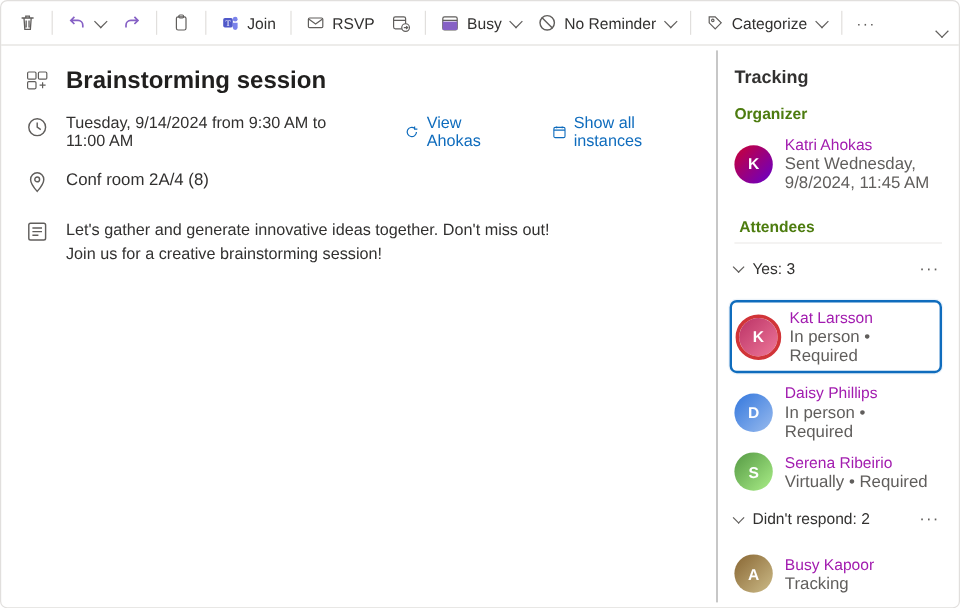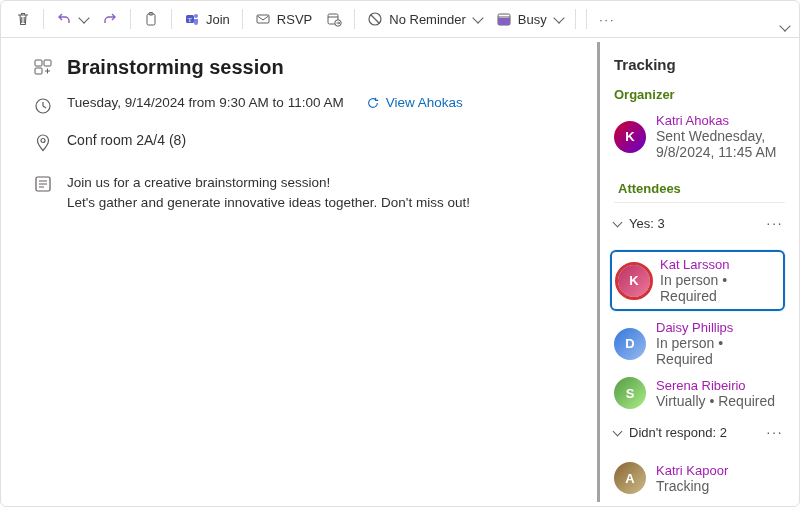--- a/index.html
+++ b/index.html
@@ -65,25 +65,25 @@
   .ico { width: 16px; height: 16px; display: block; flex-shrink: 0; }
 
   
   .body {
     display: flex;
     flex: 1;
     overflow: hidden;
   }
   .main {
     flex: 1;
-    padding: 18px 32px;
+    padding: 18px 20px;
   }
   .side {
     width: 198px;
-    border-left: 3px solid #a3a3a3;
+    border-left: 1px solid #a3a3a3;
     padding: 14px 10px 10px 10px;
     margin: 4px 4px 4px 0;
     overflow: hidden;
   }
 
   
   .row {
     display: flex;
     align-items: flex-start;
     gap: 14px;
@@ -97,21 +97,21 @@
     color: #605e5c;
   }
   .title {
     font-size: 20px;
     font-weight: 600;
     color: #201f1e;
   }
   .time-row {
     display: flex;
     align-items: center;
-    gap: 22px;
+    gap: 36px;
   }
   .link {
     color: #0f6cbd;
     font-size: 13.5px;
     display: flex;
     align-items: center;
     gap: 6px;
     cursor: pointer;
   }
   .desc { line-height: 1.45; font-size: 13.5px; }
@@ -256,36 +256,44 @@
       <svg class="ico" viewBox="0 0 16 16">
           <rect x="2" y="3" width="10" height="10" rx="1.5" fill="none" stroke="#605e5c"></rect>
           <path d="M2 6h10" stroke="#605e5c"></path>
           <circle cx="12" cy="12" r="3.2" fill="#fff" stroke="#605e5c"></circle>
           <path d="M10.5 12h3M12.5 10.8l1.2 1.2-1.2 1.2" fill="none" stroke="#605e5c"></path>
         </svg>
     </div>
     <div class="tb-sep"></div>
     <div class="tb-btn">
       <svg class="ico" viewBox="0 0 16 16">
-          <circle cx="8" cy="8" r="6" fill="none" stroke="#605e5c" stroke-width="1.2"></circle>
-          <path d="M3.5 3.5 12.5 12.5" stroke="#605e5c" stroke-width="1.2"></path>
-        </svg>
-      <span>No Reminder</span>
-      <span class="chev"></span>
-    </div>
-    <div class="tb-btn">
-      <svg class="ico" viewBox="0 0 16 16">
           <rect x="2" y="3" width="12" height="11" rx="1.5" fill="none" stroke="#605e5c"></rect>
           <rect x="2" y="7" width="12" height="7" rx="0" fill="#8661c5"></rect>
           <path d="M2 6h12" stroke="#605e5c"></path>
         </svg>
       <span>Busy</span>
       <span class="chev"></span>
     </div>
-    <div class="tb-sep"></div>
+    <div class="tb-btn">
+      <svg class="ico" viewBox="0 0 16 16">
+          <circle cx="8" cy="8" r="6" fill="none" stroke="#605e5c" stroke-width="1.2"></circle>
+          <path d="M3.5 3.5 12.5 12.5" stroke="#605e5c" stroke-width="1.2"></path>
+        </svg>
+      <span>No Reminder</span>
+      <span class="chev"></span>
+    </div>
+    <div class="tb-sep"></div>
+    <div class="tb-btn">
+      <svg class="ico" viewBox="0 0 16 16">
+          <path d="M3 3h5l5 5-5 5-5-5z" fill="none" stroke="#605e5c"></path>
+          <circle cx="6" cy="6" r="1" fill="none" stroke="#605e5c"></circle>
+        </svg>
+      <span>Categorize</span>
+      <span class="chev"></span>
+    </div>
     <div class="tb-sep"></div>
     <div class="tb-btn">
       <span style="letter-spacing:1px;color:#605e5c">···</span>
     </div>
     <span class="chev chev-wide"></span>
   </div>
 
   <div class="body">
 
     <div class="main">
@@ -311,20 +319,27 @@
         </div>
         <div class="time-row">
           <div style="font-size:13.5px">Tuesday, 9/14/2024 from 9:30 AM to 11:00 AM</div>
           <div class="link">
             <svg width="14" height="14" viewBox="0 0 16 16">
                 <path d="M13 8a5 5 0 1 1-2-4" fill="none" stroke="#0f6cbd" stroke-width="1.3"></path>
                 <path d="M11 2v3h3" fill="none" stroke="#0f6cbd" stroke-width="1.3"></path>
               </svg>
             <span>View Ahokas</span>
           </div>
+          <div class="link">
+            <svg width="14" height="14" viewBox="0 0 16 16">
+                <rect x="2" y="3" width="12" height="11" rx="1.5" fill="none" stroke="#0f6cbd" stroke-width="1.2"></rect>
+                <path d="M2 6h12M5 2v2M11 2v2" stroke="#0f6cbd" stroke-width="1.2"></path>
+              </svg>
+            <span>Show all instances</span>
+          </div>
         </div>
       </div>
 
       <div class="row">
         <div class="row-icon">
           <svg viewBox="0 0 20 20" width="20" height="20">
               <path d="M10 2a5.5 5.5 0 0 1 5.5 5.5c0 3.7-5.5 10-5.5 10S4.5 11.2 4.5 7.5A5.5 5.5 0 0 1 10 2z" fill="none" stroke="#605e5c" stroke-width="1.2"></path>
               <circle cx="10" cy="7.5" r="2" fill="none" stroke="#605e5c" stroke-width="1.2"></circle>
             </svg>
         </div>
@@ -332,22 +347,22 @@
       </div>
 
       <div class="row" style="margin-top:20px">
         <div class="row-icon">
           <svg viewBox="0 0 20 20" width="20" height="20">
               <rect x="3" y="3" width="14" height="14" rx="1.5" fill="none" stroke="#605e5c" stroke-width="1.2"></rect>
               <path d="M6 7h8M6 10h8M6 13h5" stroke="#605e5c" stroke-width="1.2"></path>
             </svg>
         </div>
         <div class="desc">
+          <div>Let's gather and generate innovative ideas together. Don't miss out!</div>
           <div>Join us for a creative brainstorming session!</div>
-          <div>Let's gather and generate innovative ideas together. Don't miss out!</div>
         </div>
       </div>
 
     </div>
 
     <div class="side">
       <h2>Tracking</h2>
 
       <div class="sec-label">Organizer</div>
       <div class="person">
@@ -396,21 +411,21 @@
         <div class="group-label">
           <span class="chev-down-sm"></span>
           <span>Didn't respond: 2</span>
         </div>
         <span class="dots">···</span>
       </div>
 
       <div class="person">
         <div class="avatar" style="background:linear-gradient(135deg,#863 0%,#cb8 100%)">A</div>
         <div>
-          <div class="pname">Katri Kapoor</div>
+          <div class="pname">Busy Kapoor</div>
           <div class="pdetail">Tracking</div>
         </div>
       </div>
 
     </div>
 
   </div>
 </div>
 
 </body></html>

